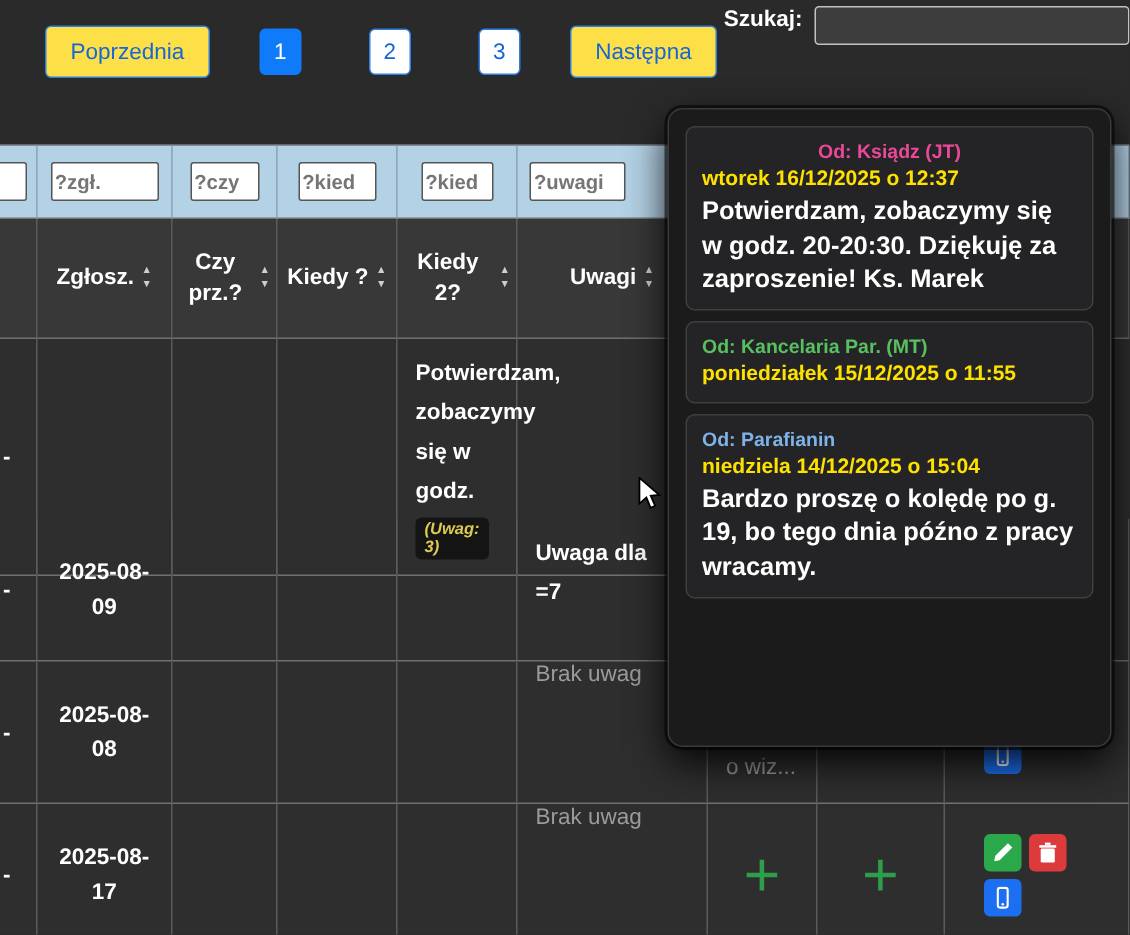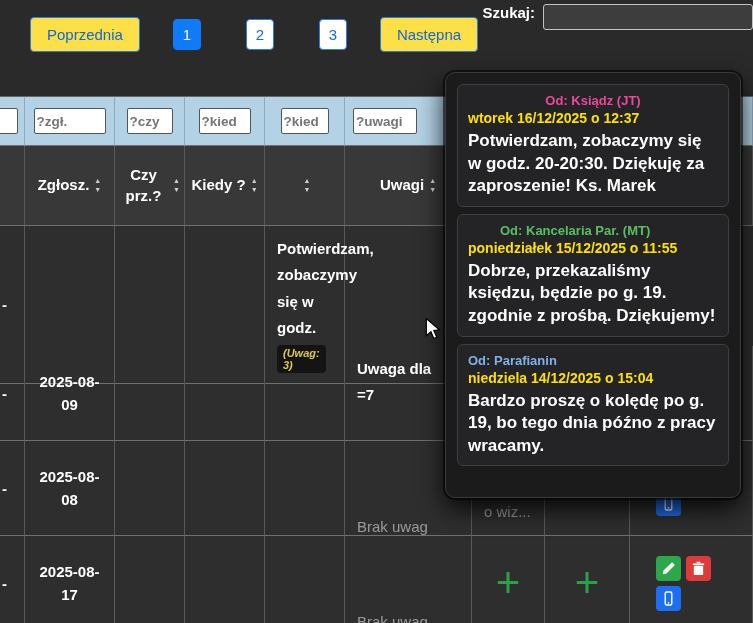--- a/index.html
+++ b/index.html
@@ -54,21 +54,21 @@
   }
   .sort{display:inline-flex;flex-direction:column;margin-left:5px;color:#cfcfcf;font-size:7px;line-height:1.15;}
 
   .data-row{background:#2e2e2e;}
   .r1{height:120px;} .r2{height:95px;} .r3{height:95px;} .r4{height:95px;}
   .c-id{display:flex;align-items:center;padding-left:2px;color:#fff;font-weight:700;font-size:15px;}
   .c-date{display:flex;align-items:center;justify-content:center;text-align:center;
           color:#fff;font-weight:700;font-size:15px;padding:0 10px;line-height:1.55;}
   .c-uwagi{padding:10px 26px 10px 12px;color:#fff;}
   .uwagi-text{font-weight:700;font-size:15px;line-height:1.75;}
-  .c-uwagi.muted{display:flex;align-items:flex-end;padding:0 0 0 12px;}
+  .c-uwagi.muted{display:flex;align-items:flex-start;padding:0 0 0 12px;}
   .muted-text{color:#9b9b9b;font-weight:400;font-size:15px;}
   .badge{
     display:inline-block;margin-top:4px;background:#141414;color:#ddca4e;
     font-size:11px;font-weight:700;font-style:italic;padding:2px 6px;border-radius:4px;cursor:pointer;
   }
   .frag{position:absolute;left:12px;top:62px;color:#9b9b9b;font-size:15px;white-space:nowrap;}
 
   .c-add{display:flex;align-items:center;justify-content:center;}
   .btn-plus{background:none;border:none;font-size:42px;line-height:1;cursor:pointer;font-family:inherit;padding:0;}
 
@@ -158,20 +158,21 @@
         </span>
     </div>
     <div class="cell">
       <span>Kiedy ?</span>
       <span class="sort">
           <span>▲</span>
           <span>▼</span>
         </span>
     </div>
     <div class="cell">
+      <span>Kiedy 2?</span>
       <span class="sort">
           <span>▲</span>
           <span>▼</span>
         </span>
     </div>
     <div class="cell">
       <span>Uwagi</span>
       <span class="sort">
           <span>▲</span>
           <span>▼</span>
@@ -302,23 +303,22 @@
 
 </div>
 
 <div class="popup">
   <div class="msg">
     <div class="msg-from" style="color: #ec4899; text-align: center;">Od: Ksiądz (JT)</div>
     <div class="msg-date">wtorek 16/12/2025 o 12:37</div>
     <div class="msg-text">Potwierdzam, zobaczymy się w godz. 20-20:30. Dziękuję za zaproszenie! Ks. Marek</div>
   </div>
   <div class="msg">
-    <div class="msg-from" style="color: rgb(88, 192, 96); margin-left: 32px;">Od: Kancelaria Par. (MT)</div>
+    <div class="msg-from" style="color: rgb(88, 192, 96);">Od: Kancelaria Par. (MT)</div>
     <div class="msg-date">poniedziałek 15/12/2025 o 11:55</div>
-    <div class="msg-text">Dobrze, przekazaliśmy księdzu, będzie po g. 19. zgodnie z prośbą. Dziękujemy!</div>
   </div>
   <div class="msg">
     <div class="msg-from" style="color: rgb(127, 179, 232);">Od: Parafianin</div>
     <div class="msg-date">niedziela 14/12/2025 o 15:04</div>
     <div class="msg-text">Bardzo proszę o kolędę po g. 19, bo tego dnia późno z pracy wracamy.</div>
   </div>
 </div>
 
 <svg class="cursor" width="20" height="22" viewBox="0 0 14 18">
   <path d="M1.5 0.5 L1.5 14.5 L5.3 11.2 L7.6 16.8 L10.1 15.7 L7.7 10.2 L12.4 9.8 Z" fill="#fff" stroke="#000" stroke-width="1"></path>

